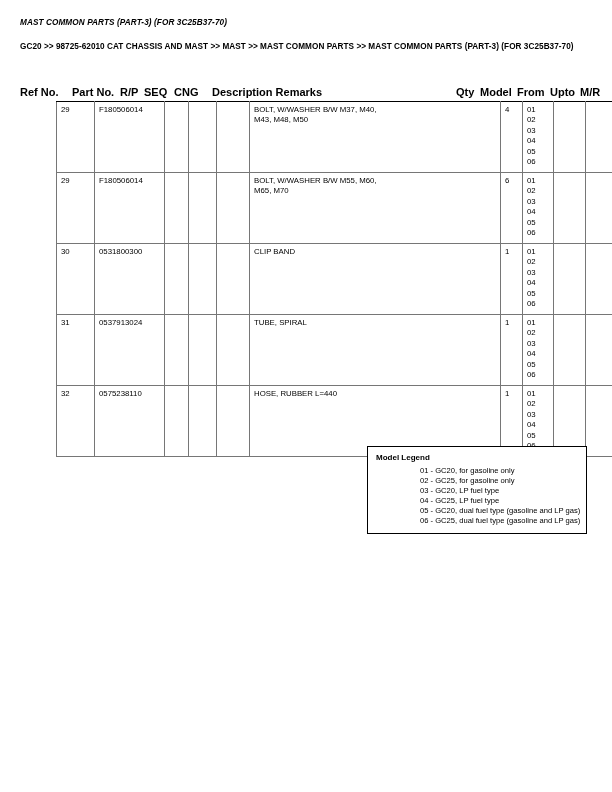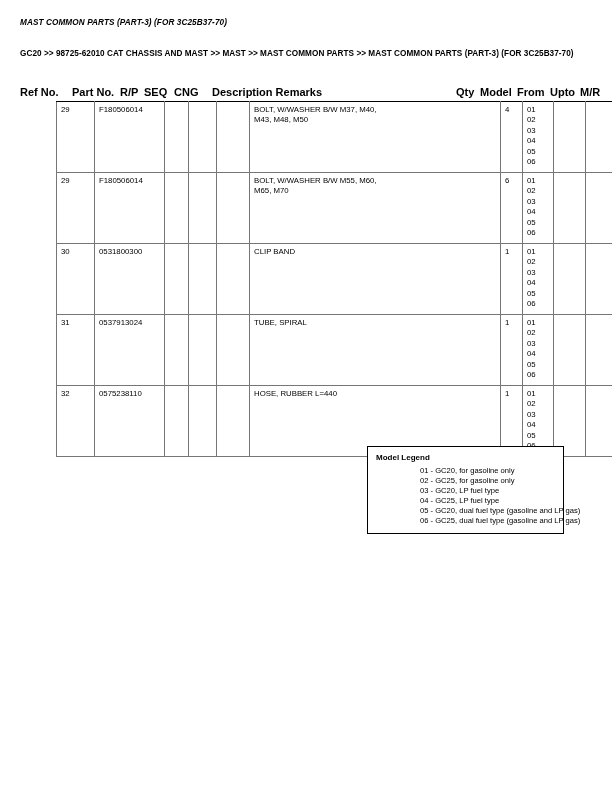--- a/index.html
+++ b/index.html
@@ -25,21 +25,21 @@
     width: 560px;
     font-size: 8.2px;
     font-weight: bold;
     letter-spacing: 0.1px;
     line-height: 11px;
     font-style: italic;
   }
   #breadcrumb {
     position: absolute;
     left: 20px;
-    top: 48px;
+    top: 41px;
     width: 564px;
     font-size: 8.2px;
     font-weight: bold;
     letter-spacing: 0.05px;
     line-height: 11.5px;
   }
 
   
   #col-headers {
     position: absolute;
@@ -89,21 +89,21 @@
   .c-mr    { width: 15px; }
 
   .model-stack span { display: block; }
   .desc-line { display: block; }
 
   
   #model-legend {
     position: absolute;
     left: 367px;
     top: 446px;
-    width: 197px;
+    width: 220px;
     box-sizing: border-box;
     border: 1.2px solid #000;
     background: #ffffff;
     padding: 6px 8px 7px 8px;
   }
   #model-legend .legend-title {
     font-size: 8px;
     font-weight: bold;
     margin-bottom: 4px;
   }

